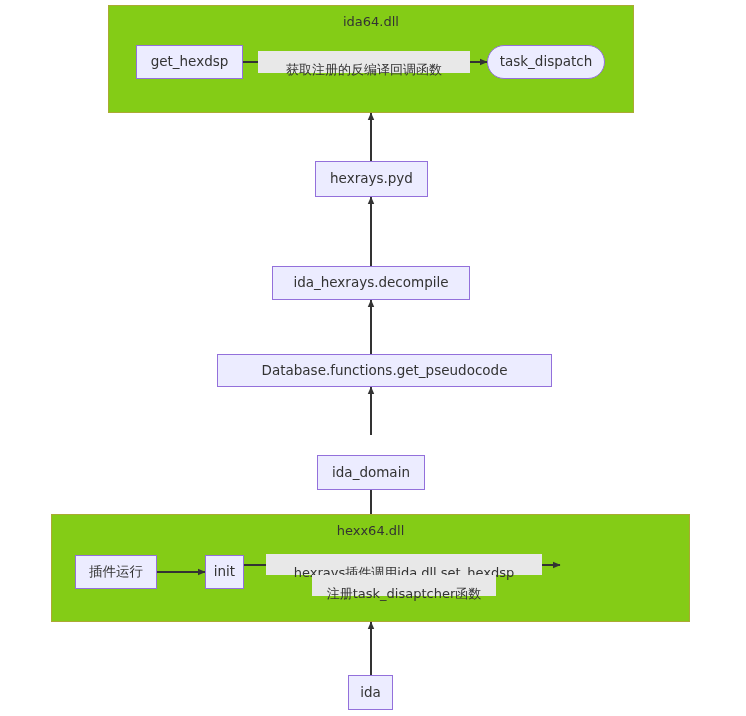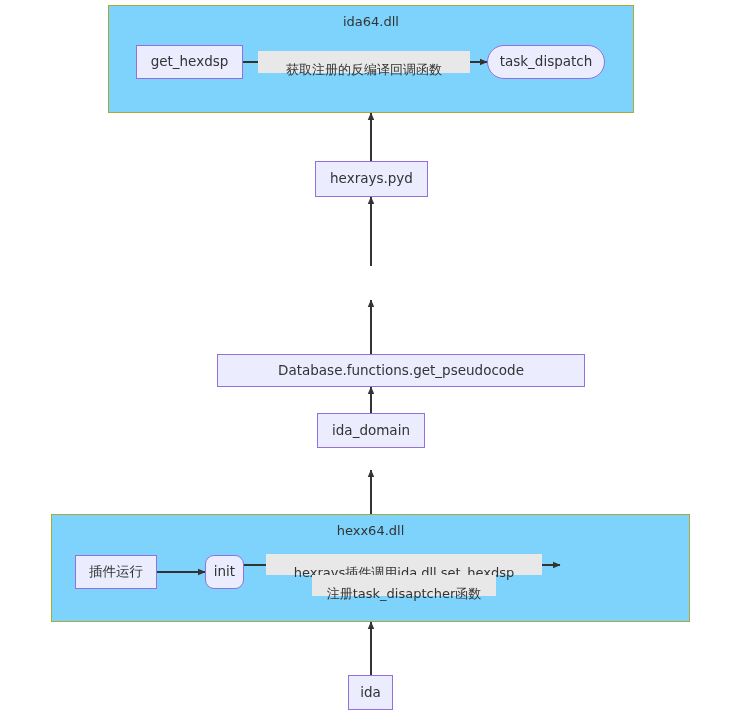--- a/index.html
+++ b/index.html
@@ -8,21 +8,21 @@
     background:#ffffff;
     font-family:"DejaVu Sans","Liberation Sans",sans-serif;
     overflow:hidden;
     position:relative;
   }
   #canvas{position:absolute;left:0;top:0;width:746px;height:716px;}
 
   
   .cluster{
     position:absolute;
-    background:#7dd3fc;
+    background:#84cc16;
     border:1px solid #aaaa33;
     box-sizing:border-box;
   }
   .cluster-title{
     position:absolute;
     left:0;right:0;
     text-align:center;
     font-size:13px;
     color:#333333;
     white-space:nowrap;
@@ -128,34 +128,37 @@
   </div>
 
   <div class="node" style="left:487px;top:45px;width:118px;height:34px;border-radius:17px;">
     <span>task_dispatch</span>
   </div>
 
   <div class="node" style="left:315px;top:161px;width:113px;height:36px;">
     <span>hexrays.pyd</span>
   </div>
 
+  <div class="node" style="left:272px;top:266px;width:198px;height:34px;">
+    <span>ida_hexrays.decompile</span>
+  </div>
 
-  <div class="node" style="left:217px;top:354px;width:368px;height:33px;">
+  <div class="node" style="left:217px;top:354px;width:335px;height:33px;">
     <span>Database.functions.get_pseudocode</span>
   </div>
 
-  <div class="node" style="left:317px;top:413px;width:108px;height:35px;">
+  <div class="node" style="left:317px;top:455px;width:108px;height:35px;">
     <span>ida_domain</span>
   </div>
 
   <div class="node" style="left:75px;top:555px;width:82px;height:34px;">
     <span>插件运行</span>
   </div>
 
-  <div class="node" style="left:205px;top:555px;width:39px;height:34px;border-radius:9px;">
+  <div class="node" style="left:205px;top:555px;width:39px;height:34px;">
     <span>init</span>
   </div>
 
 
   <div class="node" style="left:348px;top:675px;width:45px;height:35px;">
     <span>ida</span>
   </div>
 
 </div>
 

